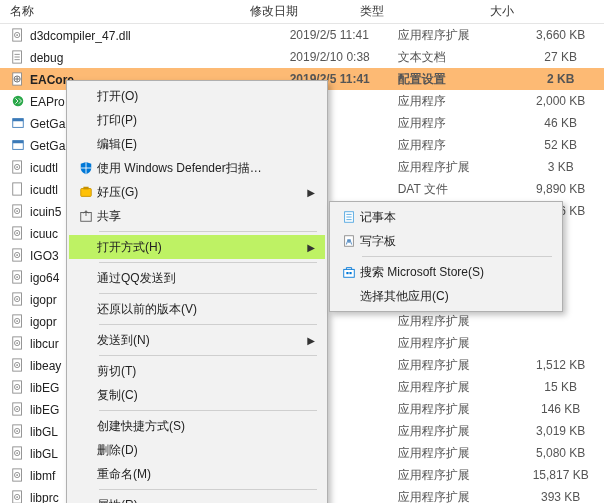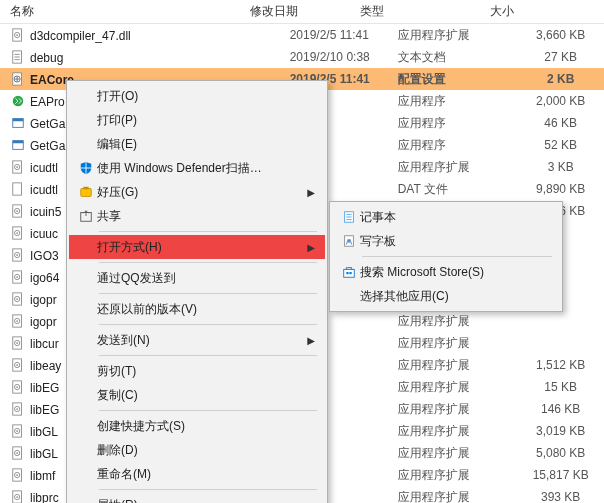--- a/index.html
+++ b/index.html
@@ -16,21 +16,21 @@
 .row .cell-type { width: 130px; color: #555; }
 .row .cell-size { width: 80px; text-align: center; color: #555; padding-right: 8px; }
 .row.selected { background: #fdba74; font-weight: bold; }
 .icon { width: 16px; height: 16px; display: inline-flex; align-items: center; justify-content: center; }
 
 
 .ctx { position: absolute; background: #f2f2f2; border: 1px solid #b0b0b0; box-shadow: 3px 3px 6px rgba(0,0,0,0.25); padding: 3px 2px; }
 .ctx-main { left: 66px; top: 80px; width: 262px; }
 .ctx-sub { left: 329px; top: 201px; width: 234px; }
 .ctx-item { display: flex; align-items: center; height: 24px; padding-left: 6px; padding-right: 10px; position: relative; }
-.ctx-item:hover, .ctx-item.hover { background: #ef4444; }
+.ctx-item:hover, .ctx-item.hover { background: #bef264; }
 .ctx-item .ctx-icon { width: 22px; display: flex; justify-content: center; }
 .ctx-item .ctx-label { flex: 1; }
 .ctx-item .arrow { font-size: 10px; color: #333; }
 .ctx-sep { height: 1px; background: #cfcfcf; margin: 3px 8px 3px 30px; }
 
 
 svg { width: 14px; height: 14px; }
 </style>
 </head>
 <body>

